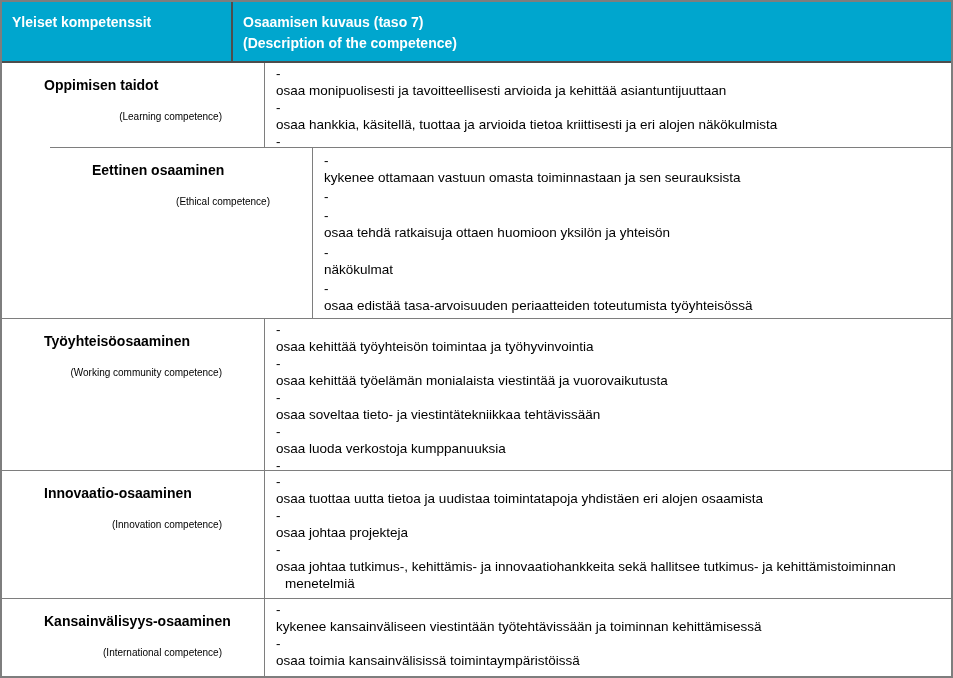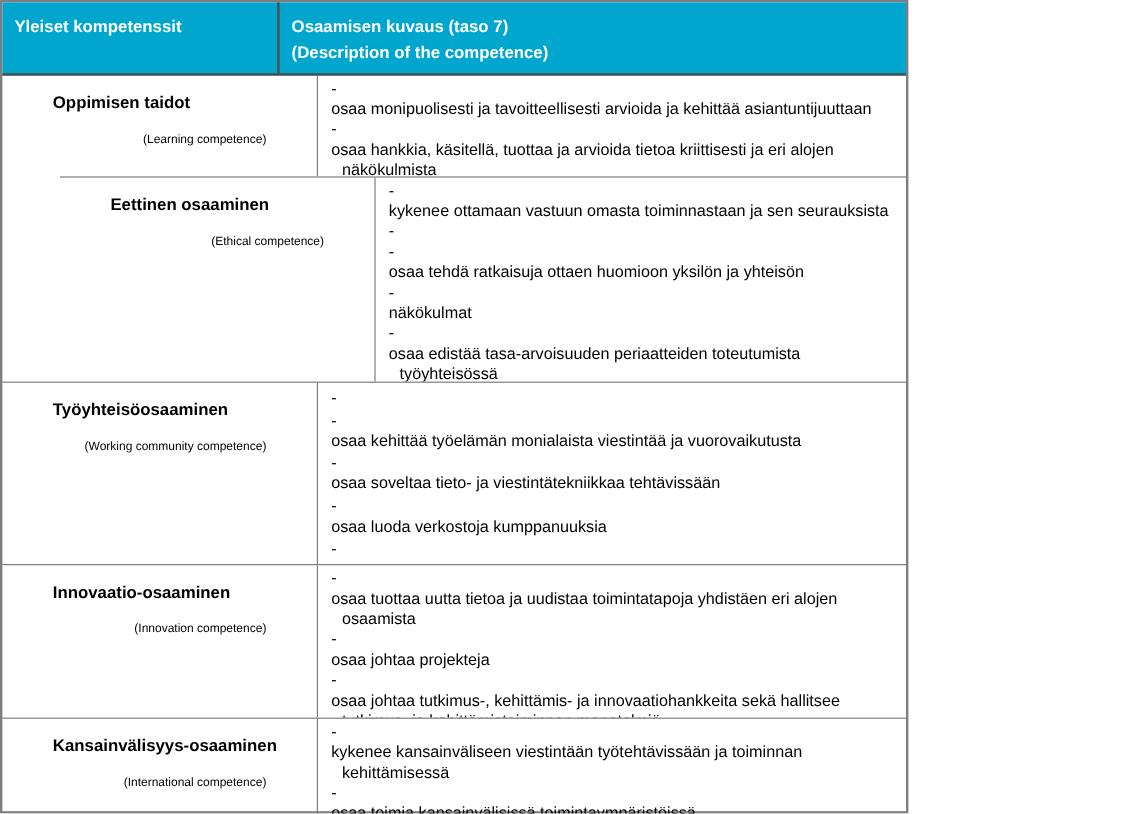--- a/index.html
+++ b/index.html
@@ -2,21 +2,21 @@
 <html style="--header-bg: #00a6ce; --header-text: #ffffff; --border: #7e7e7e; --border-dark: #4d4d4d;"><head>
 <meta charset="utf-8">
 <style>
   html, body {
     margin: 0;
     padding: 0;
     background: #ffffff;
     font-family: "Liberation Sans", sans-serif;
   }
   .competence-table {
-    width: 757px;
+    width: 953px;
     height: 678px;
     box-sizing: border-box;
     border: 2px solid var(--border, #7e7e7e);
     display: flex;
     flex-direction: column;
     background: #ffffff;
   }
   
   .header-row {
     display: grid;
@@ -158,20 +158,21 @@
         </div>
       </div>
       <div class="row">
         <div class="cell left">
           <div class="competence-title">Työyhteisöosaaminen</div>
           <div class="competence-subtitle">(Working community competence)</div>
         </div>
         <div class="cell right">
           <div class="bullet">
             <div class="marker">-</div>
+            <div class="btext">osaa kehittää työyhteisön toimintaa ja työhyvinvointia</div>
           </div>
           <div class="bullet">
             <div class="marker">-</div>
             <div class="btext">osaa kehittää työelämän monialaista viestintää ja vuorovaikutusta</div>
           </div>
           <div class="bullet">
             <div class="marker">-</div>
             <div class="btext">osaa soveltaa tieto- ja viestintätekniikkaa tehtävissään</div>
           </div>
           <div class="bullet">

